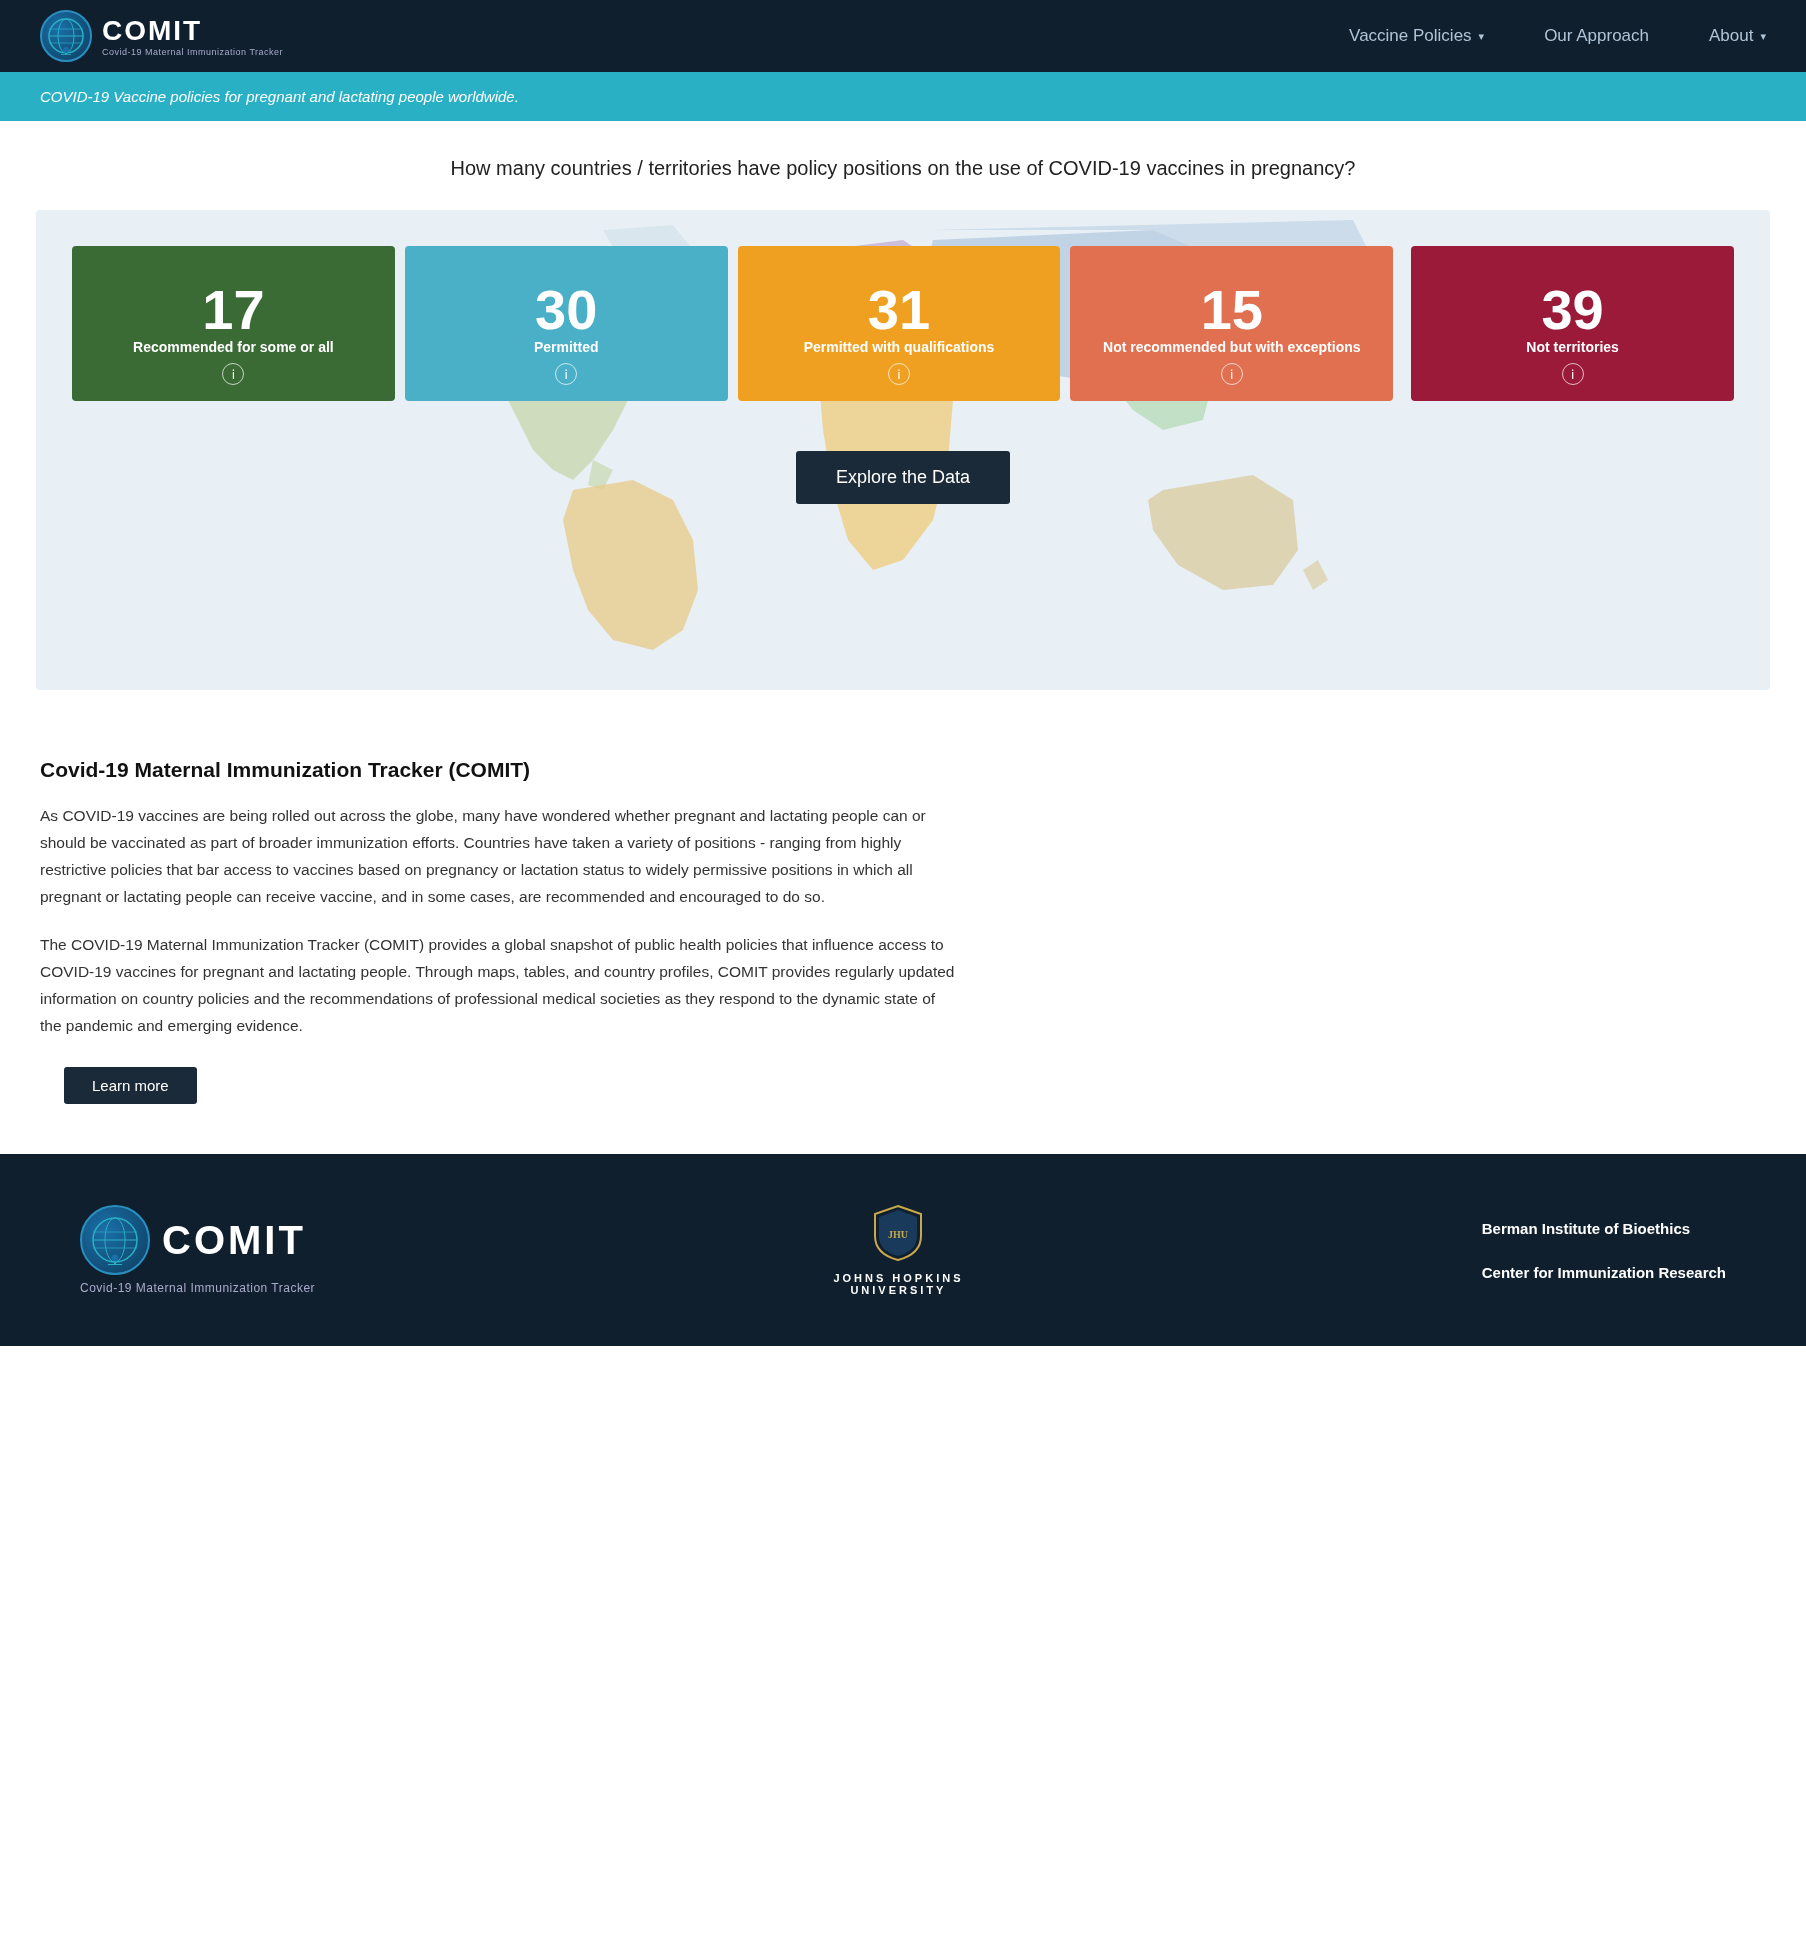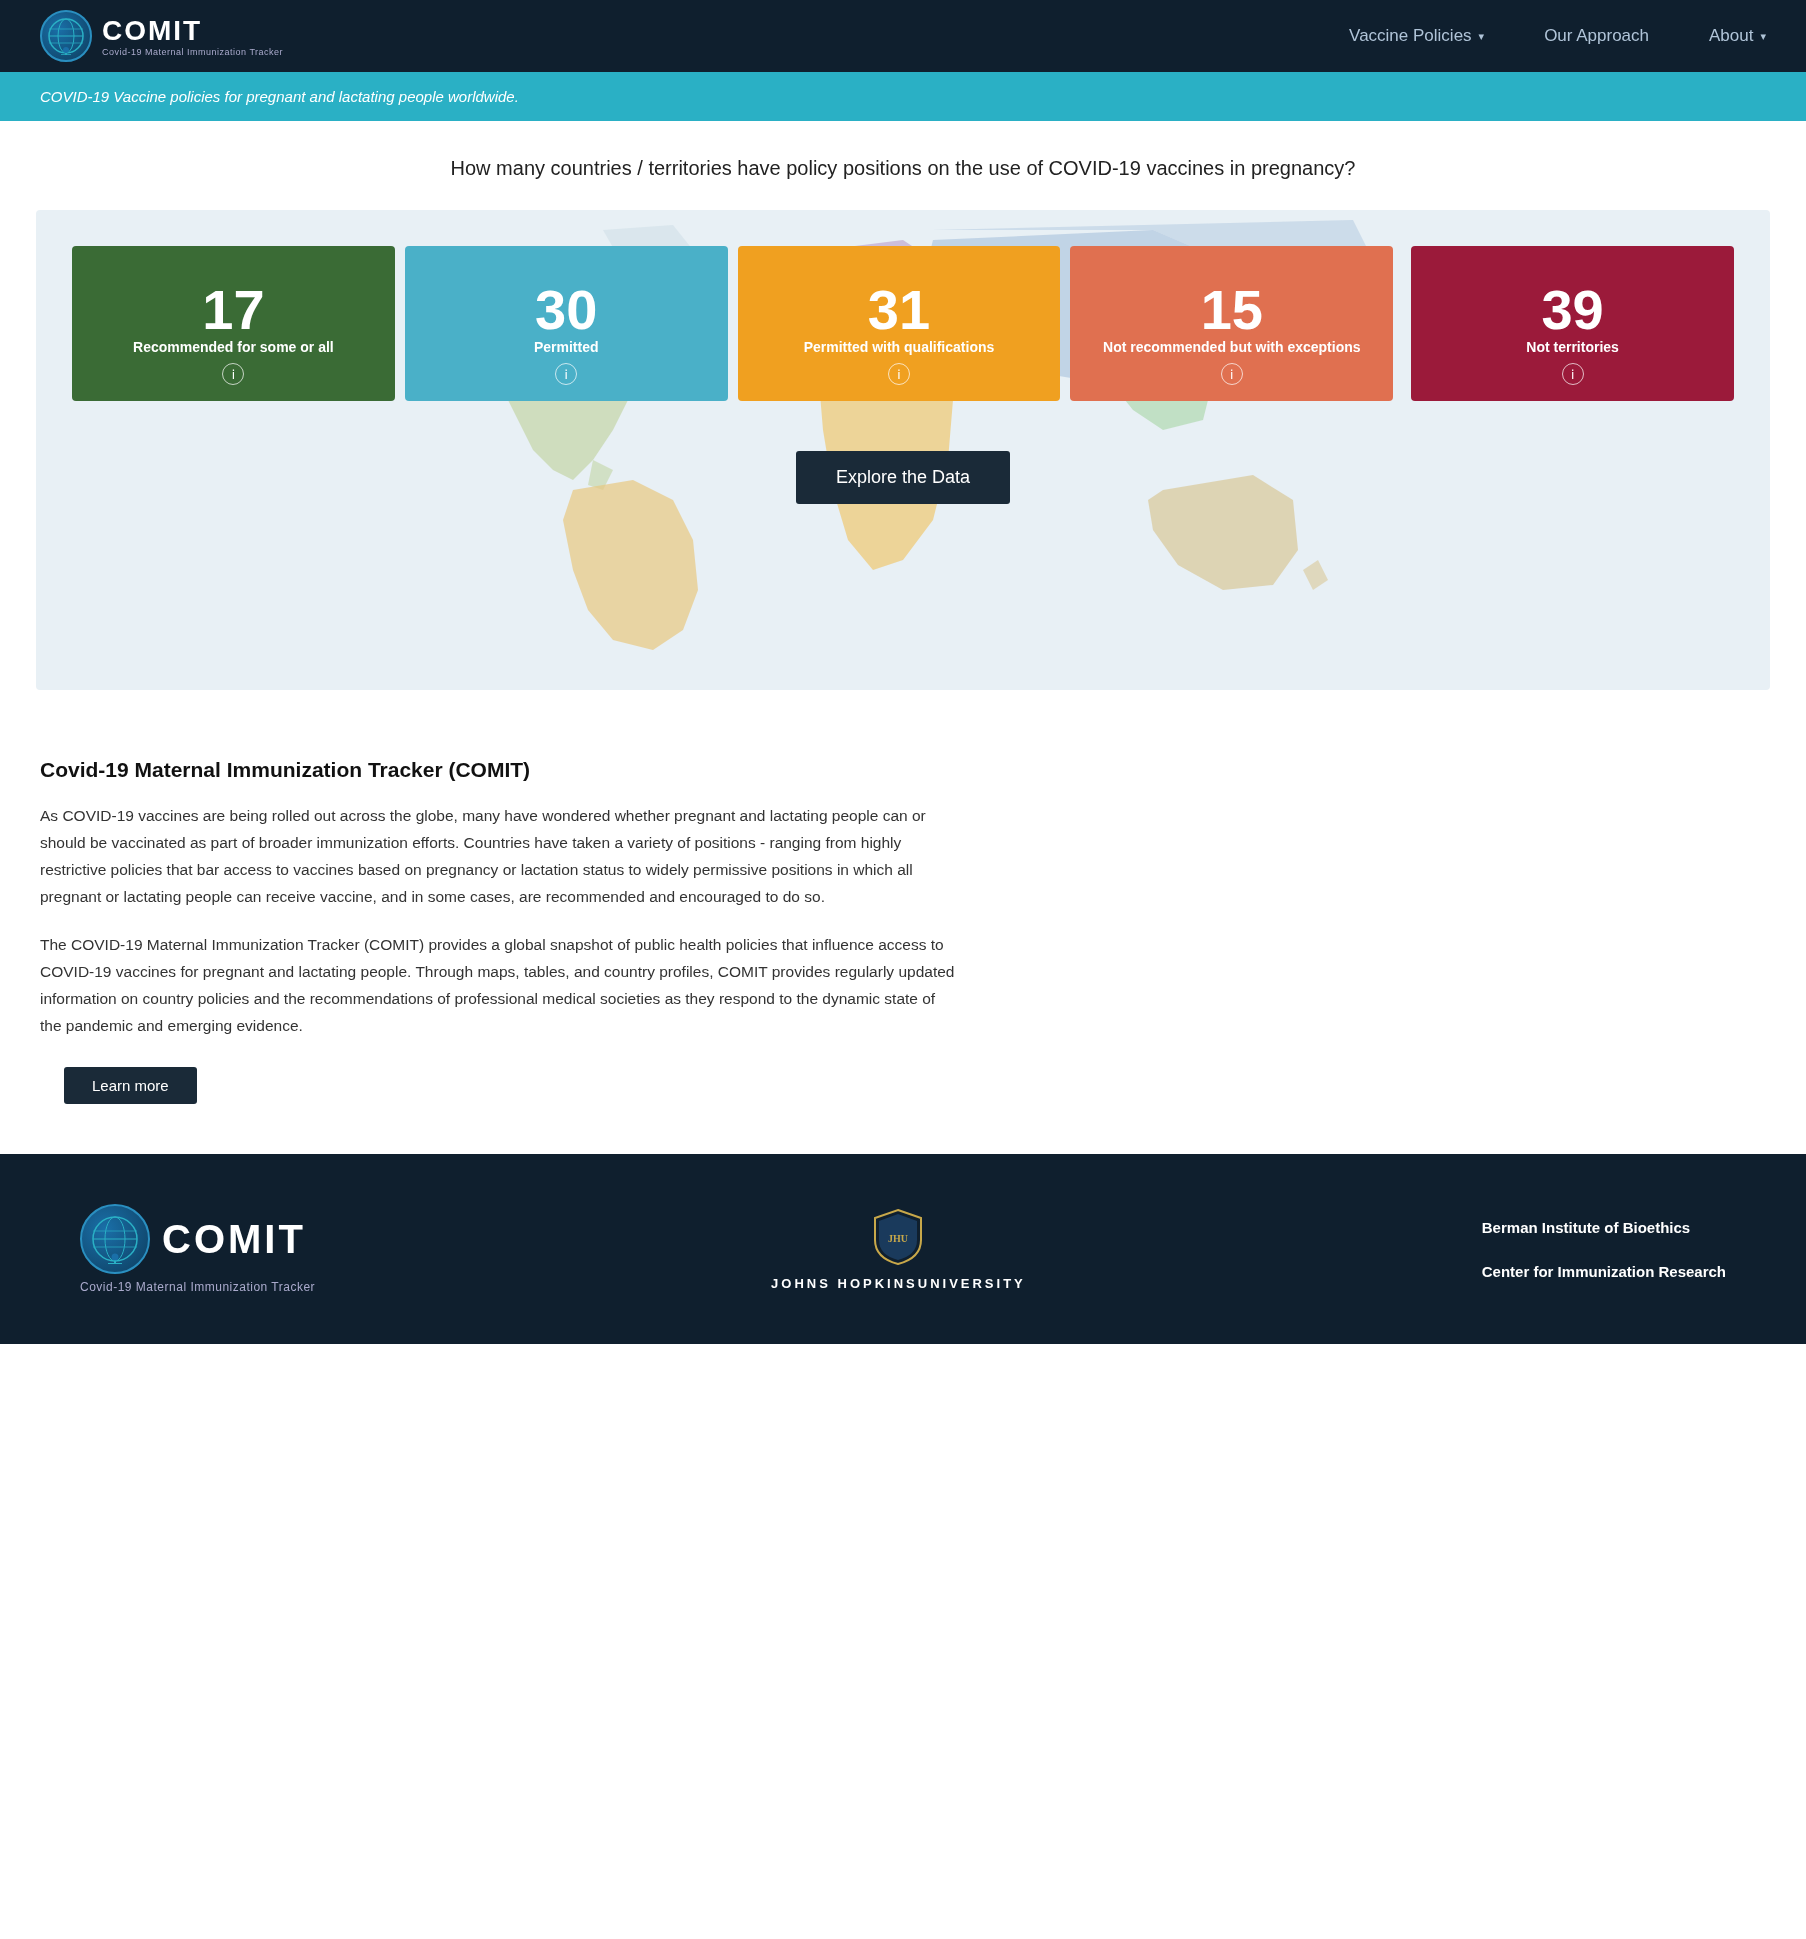--- a/index.html
+++ b/index.html
@@ -178,22 +178,22 @@
       width: 70px; height: 70px;
       border-radius: 50%;
       background: radial-gradient(circle at 35% 35%, #1a6fa8, #0d3d5e);
       display: flex; align-items: center; justify-content: center;
       border: 2px solid #2a8fc0;
     }
     .footer-comit { color: #fff; font-size: 40px; font-weight: 700; letter-spacing: 3px; }
     .footer-subtitle { color: #aac; font-size: 12px; letter-spacing: 0.5px; }
     .footer-jhu { display: flex; flex-direction: column; align-items: center; gap: 4px; }
     .jhu-logo {
-      display: flex; flex-direction: row; align-items: center;
-      color: #fff; font-size: 13px; letter-spacing: 3px;
+      display: flex; flex-direction: column; align-items: center;
+      color: #fff; font-size: 11px; letter-spacing: 3px;
       font-weight: 600;
     }
     .jhu-shield {
       width: 50px; height: 58px;
       margin-bottom: 6px;
     }
     .footer-orgs { display: flex; flex-direction: column; gap: 27px; }
     .footer-org { color: #fff; font-size: 15px; font-weight: 700; }
 
     

